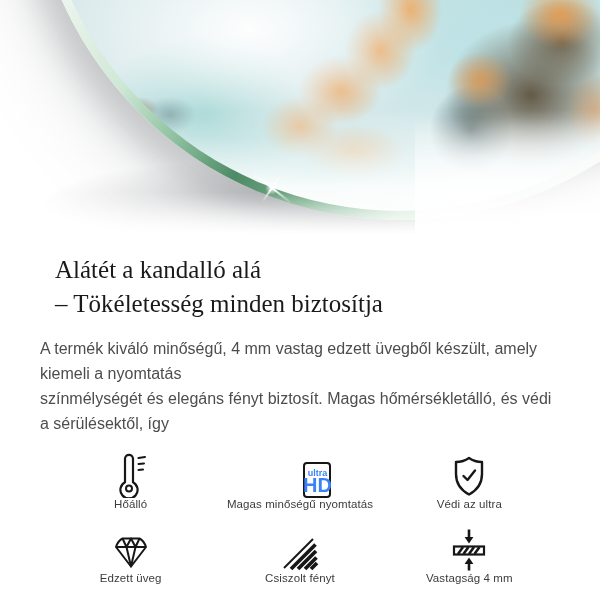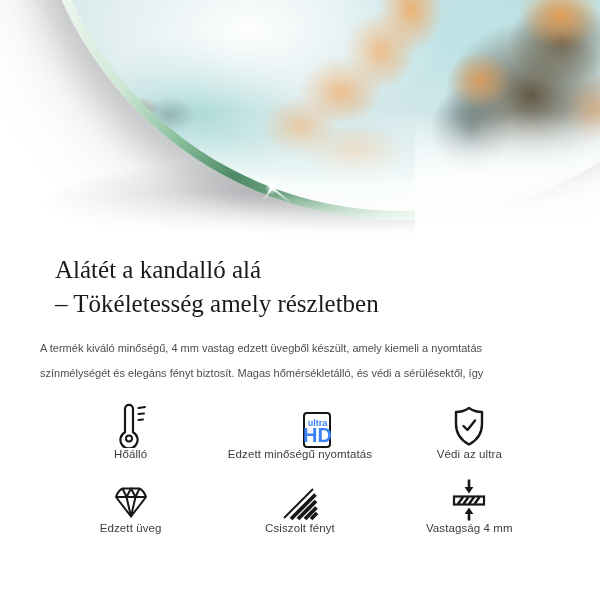--- a/index.html
+++ b/index.html
@@ -45,21 +45,21 @@
   .sparkle::after{content:"";position:absolute;left:8px;top:24px;width:34px;height:2px;
     background:linear-gradient(90deg, rgba(255,255,255,0), #fff 45%, #fff 55%, rgba(255,255,255,0));
     transform:rotate(-55deg);filter:blur(0.4px);}
   .sparkle-core{position:absolute;left:18px;top:18px;width:14px;height:14px;border-radius:50%;
     background:radial-gradient(circle, rgba(255,255,255,0.95), rgba(255,255,255,0) 70%);}
 
   
   .content{padding:0 40px;}
   .page-title{font-family:"Liberation Serif",serif;font-weight:400;font-size:25px;line-height:34px;
     color:#1a1a1a;margin:15px;}
-  .para{margin-top:12px;font-size:11px;line-height:25px;color:#4d4d4d;}
+  .para{margin-top:12px;font-size:16px;line-height:25px;color:#4d4d4d;}
 
   
   .features{display:grid;grid-template-columns:1fr 1fr 1fr;row-gap:16px;margin-top:16px;padding:0 6px;}
   .feature{display:flex;flex-direction:column;align-items:center;}
   .icon-box{height:46px;display:flex;align-items:flex-end;justify-content:center;}
   .feature-label{margin-top:0;font-size:11.5px;color:#3c3c3c;letter-spacing:0.1px;}
   .icon-stroke{stroke:#171717;fill:none;}
   .hd-box{width:28px;height:36px;border:2.4px solid #151515;border-radius:4px;box-sizing:border-box;
     display:flex;flex-direction:column;align-items:center;justify-content:center;color:#3b82f6;font-weight:bold;margin-left:35px;}
   .hd-top{font-size:9px;line-height:9px;}
@@ -75,21 +75,21 @@
   <div class="fade-right"></div>
   <div class="fade-bottom"></div>
   <div class="sparkle">
     <div class="sparkle-core"></div>
   </div>
 </div>
 
 <div class="content">
   <h1 class="page-title">
     <span>Alátét a kandalló alá</span><br>
-    <span>– Tökéletesség amely részletben</span>
+    <span>– Tökéletesség minden biztosítja</span>
   </h1>
 
   <div class="para">
     <div>A termék kiváló minőségű, 4 mm vastag edzett üvegből készült, amely kiemeli a nyomtatás</div>
     <div>színmélységét és elegáns fényt biztosít. Magas hőmérsékletálló, és védi a sérülésektől, így</div>
   </div>
 
   <div class="features">
 
     <div class="feature">
@@ -105,21 +105,21 @@
       <div class="feature-label">Hőálló</div>
     </div>
 
     <div class="feature">
       <div class="icon-box">
         <div class="hd-box">
           <span class="hd-top">ultra</span>
           <span class="hd-bottom">HD</span>
         </div>
       </div>
-      <div class="feature-label">Edzett minőségű nyomtatás</div>
+      <div class="feature-label">Magas minőségű nyomtatás</div>
     </div>
 
     <div class="feature">
       <div class="icon-box">
         <svg width="40" height="43" viewBox="0 0 40 43">
           <path class="icon-stroke" stroke-width="2.4" stroke-linejoin="round" d="M20,3 C23.5,5.5 28.5,7 33,7 V19 C33,28.5 27.5,35.5 20,39.5 C12.5,35.5 7,28.5 7,19 V7 C11.5,7 16.5,5.5 20,3 Z"></path>
           <polyline class="icon-stroke" stroke-width="2.4" stroke-linecap="round" stroke-linejoin="round" points="14.5,21 18.5,25 26,15.5"></polyline>
         </svg>
       </div>
       <div class="feature-label">Védi az ultra</div>

